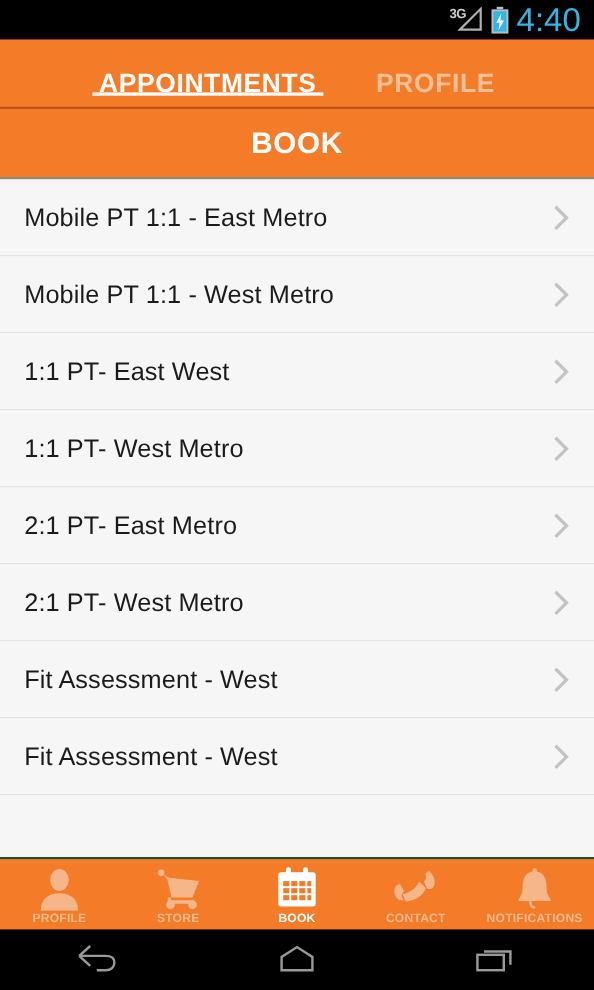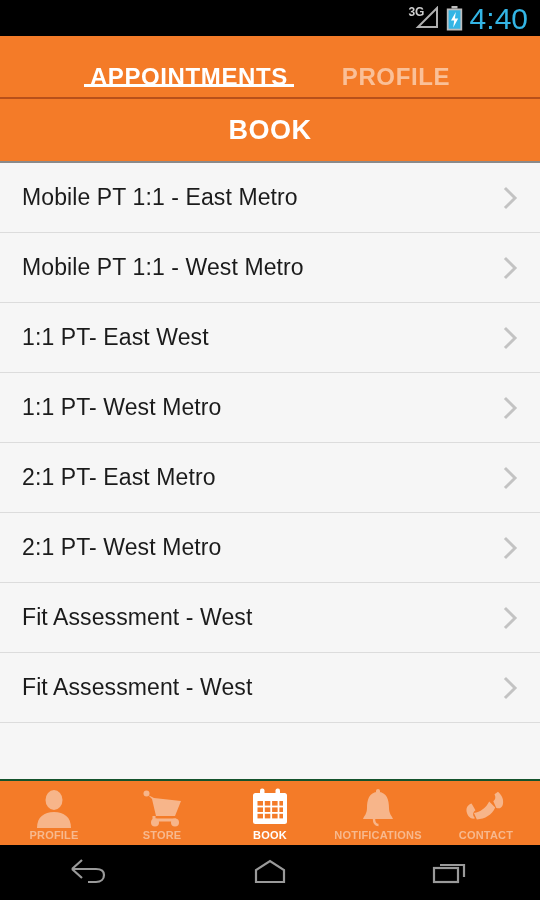--- a/index.html
+++ b/index.html
@@ -259,38 +259,38 @@
         <rect x="8.5" y="25.8" width="5.5" height="4.6" fill="#F47B28" stroke="none"></rect>
         <rect x="15.8" y="25.8" width="5.5" height="4.6" fill="#F47B28" stroke="none"></rect>
         <rect x="23.1" y="25.8" width="5.5" height="4.6" fill="#F47B28" stroke="none"></rect>
         <rect x="30.4" y="25.8" width="3.6" height="4.6" fill="#F47B28" stroke="none"></rect>
       </svg>
       <span class="nav-label">BOOK</span>
     </div>
 
     <div class="navitem inactive">
       <svg class="nav-icon" viewBox="0 0 42 40">
-        <rect x="19" y="1" width="4" height="5" rx="2" stroke="none"></rect>
-        <path d="M21 4 C30 4 32 12 32 20 C32 26 35 28 36 31 L6 31 C7 28 10 26 10 20 C10 12 12 4 21 4 Z" stroke="none"></path>
-        <path d="M17 31 C17 35 19 37 21.5 37" fill="none" stroke-width="2.4"></path>
-      </svg>
-      <span class="nav-label">NOTIFICATIONS</span>
-    </div>
-
-    <div class="navitem inactive">
-      <svg class="nav-icon" viewBox="0 0 42 40">
         <g transform="rotate(10 21 20)">
           <path d="M30 2 C35 5 37 9 37 13 C37 17 34 19 31 18 L27 12 C29 10 29 8 27 5 Z" stroke="none"></path>
           <path d="M30 18 C28 26 22 31 14 33 L10 27 C16 25 21 20 23 13 Z" stroke="none"></path>
           <path d="M12 32 C9 34 5 32 3 28 C1 24 2 20 6 18 L11 24 C9 26 9 28 10 30 Z" stroke="none"></path>
         </g>
       </svg>
       <span class="nav-label">CONTACT</span>
     </div>
 
+    <div class="navitem inactive">
+      <svg class="nav-icon" viewBox="0 0 42 40">
+        <rect x="19" y="1" width="4" height="5" rx="2" stroke="none"></rect>
+        <path d="M21 4 C30 4 32 12 32 20 C32 26 35 28 36 31 L6 31 C7 28 10 26 10 20 C10 12 12 4 21 4 Z" stroke="none"></path>
+        <path d="M17 31 C17 35 19 37 21.5 37" fill="none" stroke-width="2.4"></path>
+      </svg>
+      <span class="nav-label">NOTIFICATIONS</span>
+    </div>
+
   </div>
 
   <div class="softkeys">
     <div class="softkey">
       <svg width="48" height="30" viewBox="0 0 48 30">
         <path d="M6 11 L16 2 M6 11 L16 20 M6 11 L30 11 C36 11 38 14 38 17 C38 21 35 24 30 24 L22 24" stroke-width="2.2"></path>
       </svg>
     </div>
     <div class="softkey">
       <svg width="48" height="30" viewBox="0 0 48 30">

